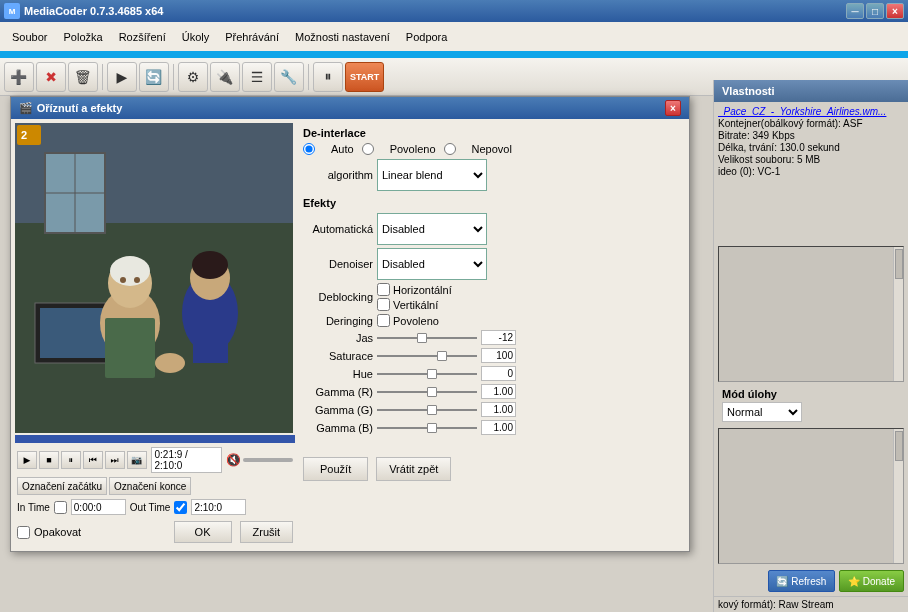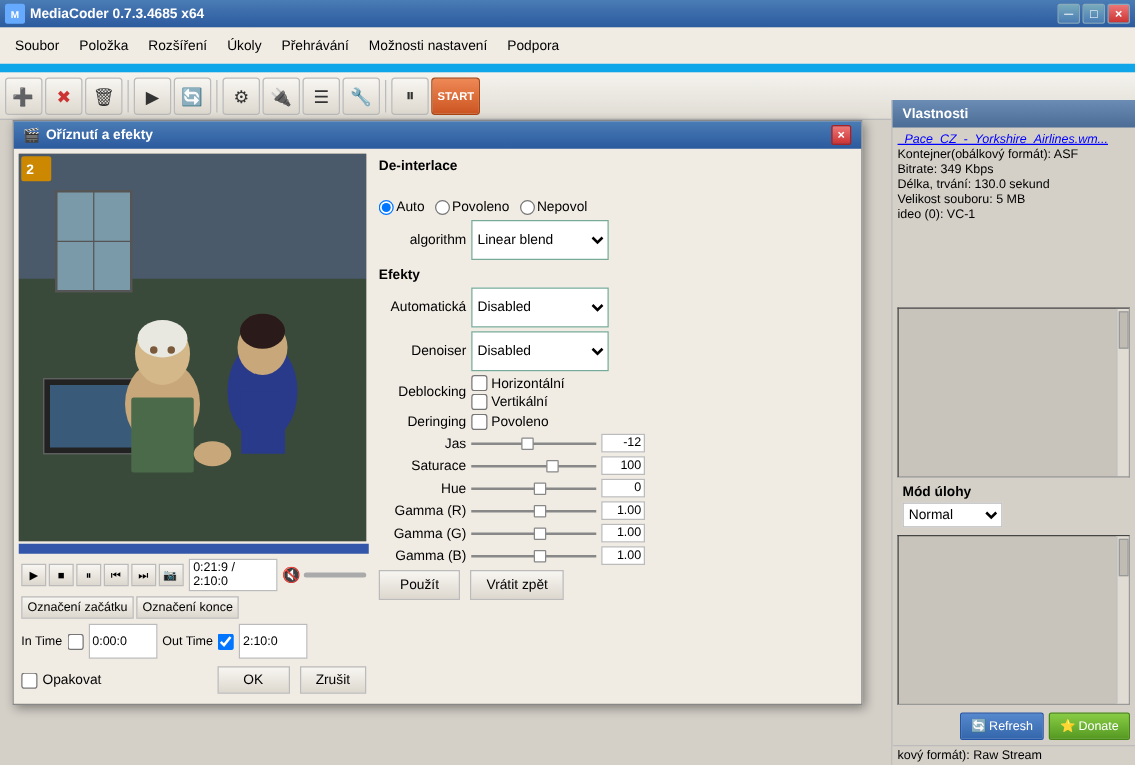--- a/index.html
+++ b/index.html
@@ -190,21 +190,21 @@
     }
     .mark-btn {
       height: 18px; padding: 0 4px;
       background: linear-gradient(to bottom, #f8f6f2, #ddd8ce);
       border: 1px solid #bbb; cursor: pointer; font-size: 10px;
     }
     .time-input-area {
       display: flex; align-items: center; gap: 2px; font-size: 10px;
     }
     .time-input {
-      width: 55px; height: 28px; border: 1px solid #bbb;
+      width: 55px; height: 16px; border: 1px solid #bbb;
       font-size: 10px; padding: 0 2px;
     }
     .ok-btn {
       height: 22px; padding: 0 20px;
       background: linear-gradient(to bottom, #f8f6f2, #ddd8ce);
       border: 1px solid #bbb; cursor: pointer; font-size: 11px;
     }
     .cancel-btn {
       height: 22px; padding: 0 12px;
       background: linear-gradient(to bottom, #f8f6f2, #ddd8ce);
@@ -215,21 +215,21 @@
     .effects-panel {
       flex: 1;
       padding: 4px 8px;
       font-size: 11px;
     }
     .section-label {
       font-weight: bold; margin-bottom: 4px;
       color: #000;
     }
     .radio-group { display: flex; align-items: center; gap: 8px; margin-bottom: 4px; }
-    .radio-option { display: flex; align-items: center; gap: 2px; cursor: pointer; margin-top: 17px; }
+    .radio-option { display: flex; align-items: center; gap: 16px; cursor: pointer; }
     .radio-input { width: 12px; height: 12px; cursor: pointer; }
     .form-row {
       display: flex; align-items: center; gap: 4px; margin-bottom: 3px;
     }
     .form-label { width: 70px; text-align: right; color: #000; }
     .combo-select {
       height: 32px; border: 1px solid #7a9; min-width: 110px;
       font-size: 11px; background: white; cursor: pointer;
     }
 
@@ -249,21 +249,21 @@
       position: absolute; top: 2px;
       width: 10px; height: 10px;
       background: white; border: 1px solid #888; border-radius: 1px;
       cursor: pointer;
     }
     .slider-value {
       width: 35px; text-align: right; border: 1px solid #bbb;
       background: white; padding: 1px 2px; font-size: 10px;
     }
     .action-btns {
-      display: flex; gap: 8px; margin-top: 4px;
+      display: flex; gap: 8px; margin-top: 22px;
     }
     .apply-btn {
       height: 24px; padding: 0 16px;
       background: linear-gradient(to bottom, #f8f6f2, #ddd8ce);
       border: 1px solid #bbb; cursor: pointer; font-size: 11px;
     }
     .reset-btn {
       height: 24px; padding: 0 12px;
       background: linear-gradient(to bottom, #f8f6f2, #ddd8ce);
       border: 1px solid #bbb; cursor: pointer; font-size: 11px;

